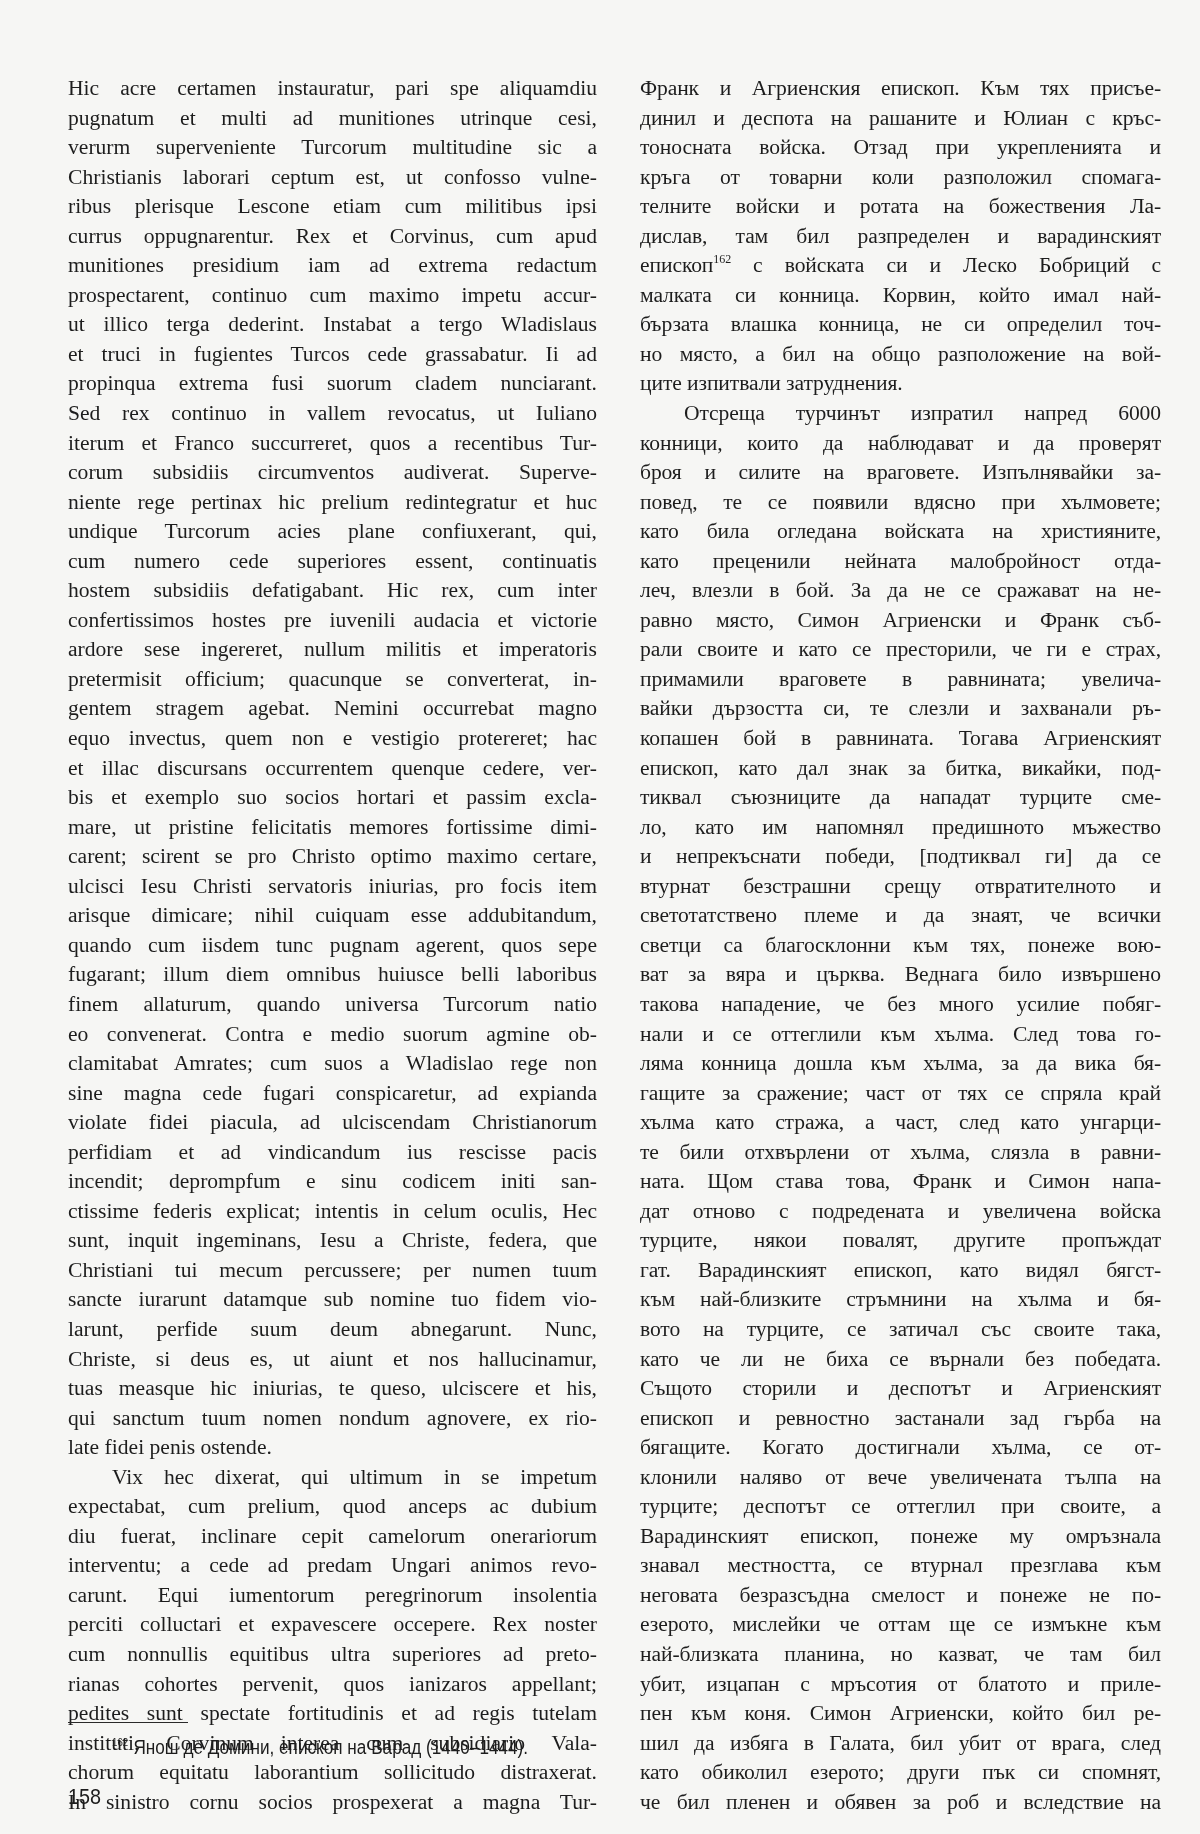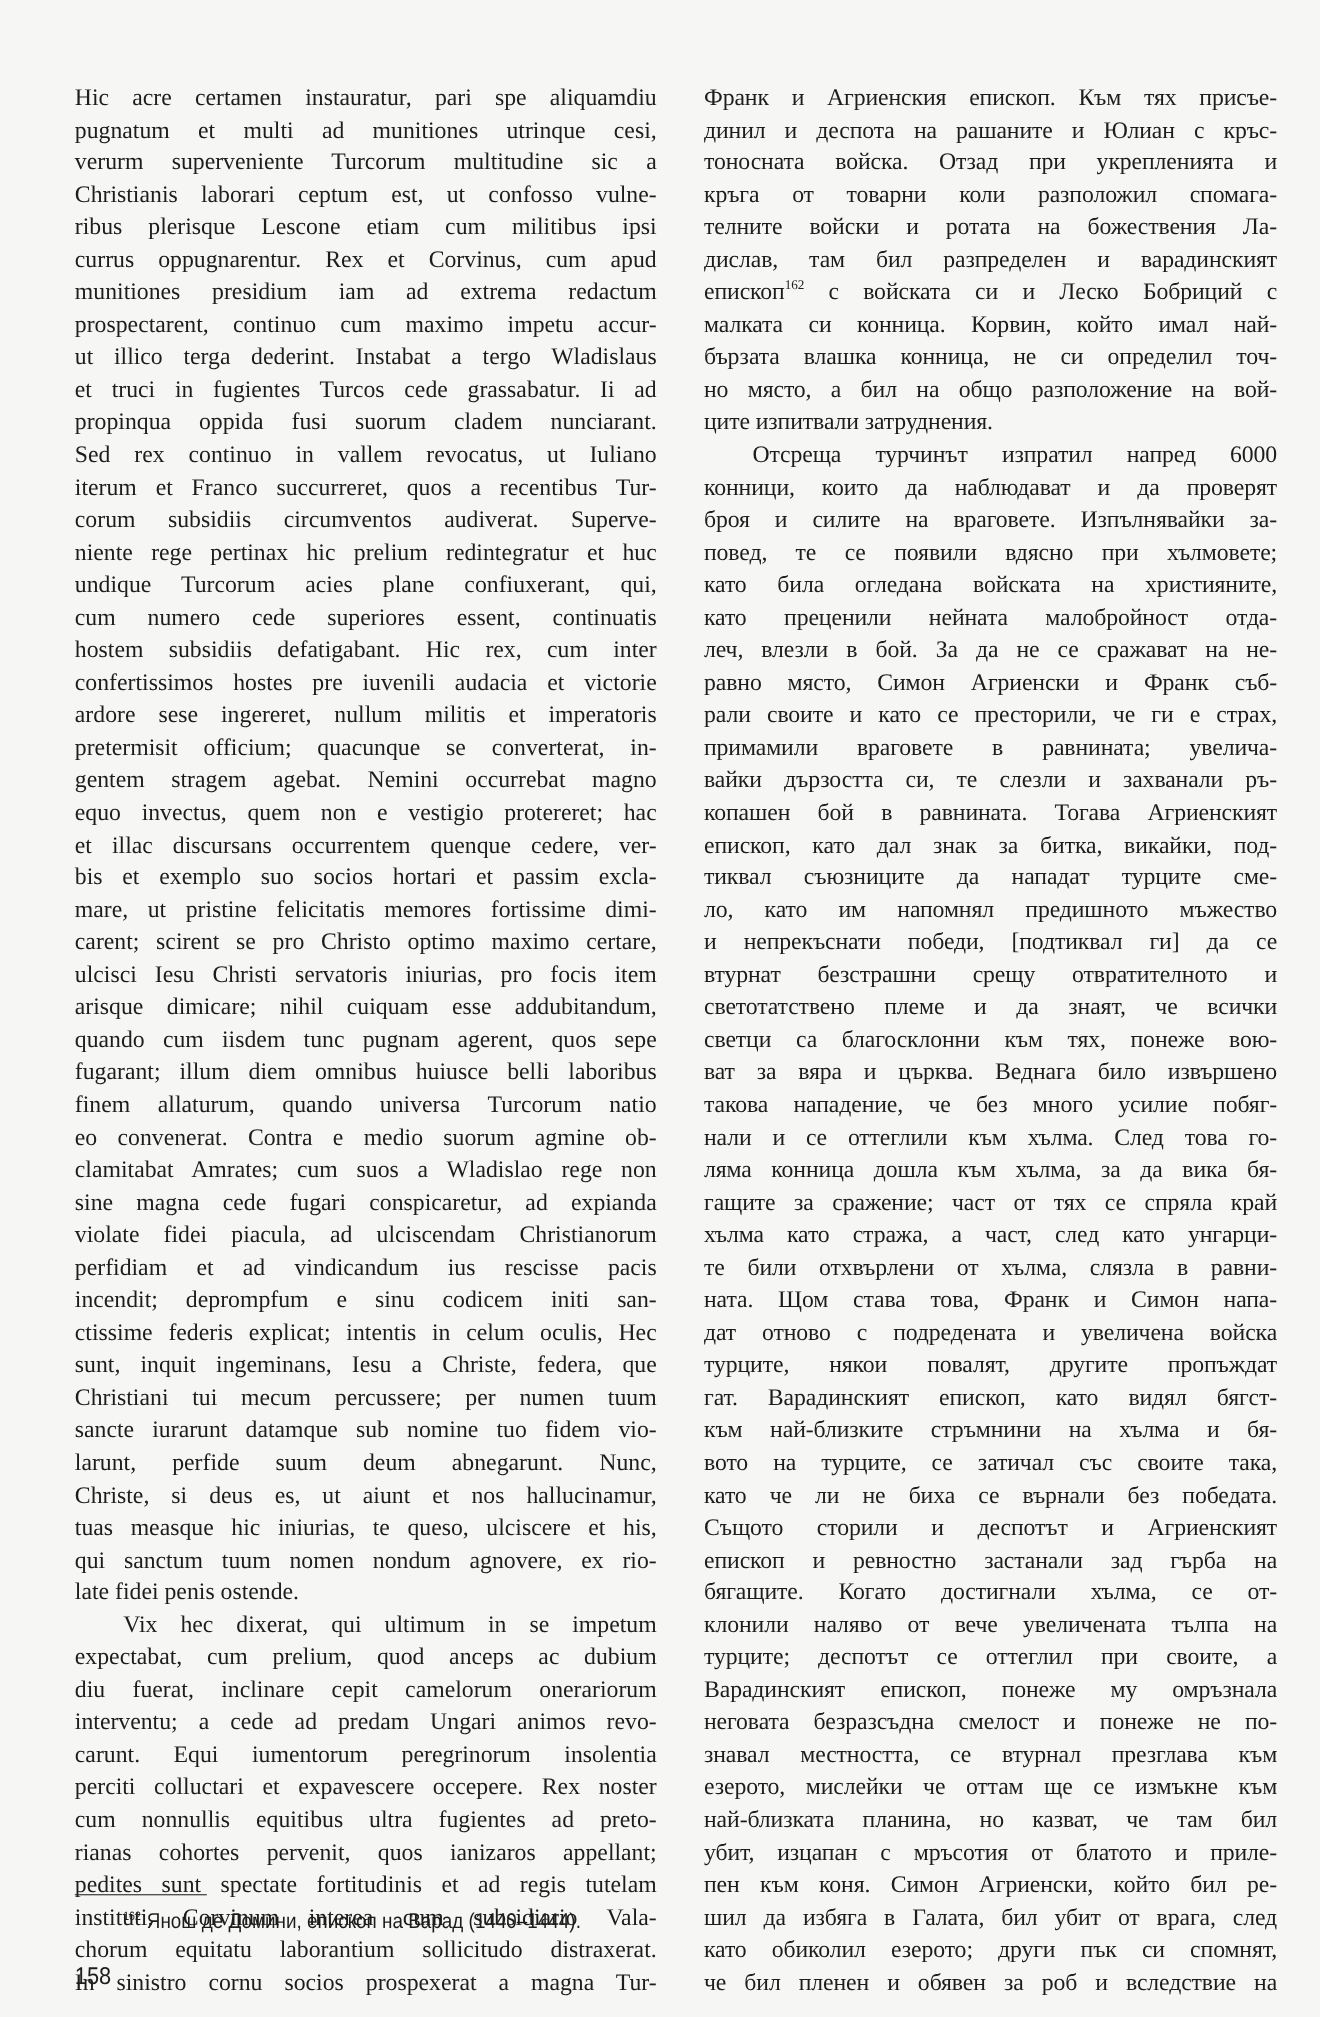--- a/index.html
+++ b/index.html
@@ -49,21 +49,21 @@
       <span class="line">Hic acre certamen instauratur, pari spe aliquamdiu</span>
       <span class="line">pugnatum et multi ad munitiones utrinque cesi,</span>
       <span class="line">verurm superveniente Turcorum multitudine sic a</span>
       <span class="line">Christianis laborari ceptum est, ut confosso vulne-</span>
       <span class="line">ribus plerisque Lescone etiam cum militibus ipsi</span>
       <span class="line">currus oppugnarentur. Rex et Corvinus, cum apud</span>
       <span class="line">munitiones presidium iam ad extrema redactum</span>
       <span class="line">prospectarent, continuo cum maximo impetu accur-</span>
       <span class="line">ut illico terga dederint. Instabat a tergo Wladislaus</span>
       <span class="line">et truci in fugientes Turcos cede grassabatur. Ii ad</span>
-      <span class="line">propinqua oppida fusi suorum cladem nunciarant.</span>
+      <span class="line">propinqua extrema fusi suorum cladem nunciarant.</span>
       <span class="line">Sed rex continuo in vallem revocatus, ut Iuliano</span>
       <span class="line">iterum et Franco succurreret, quos a recentibus Tur-</span>
       <span class="line">corum subsidiis circumventos audiverat. Superve-</span>
       <span class="line">niente rege pertinax hic prelium redintegratur et huc</span>
       <span class="line">undique Turcorum acies plane confiuxerant, qui,</span>
       <span class="line">cum numero cede superiores essent, continuatis</span>
       <span class="line">hostem subsidiis defatigabant. Hic rex, cum inter</span>
       <span class="line">confertissimos hostes pre iuvenili audacia et victorie</span>
       <span class="line">ardore sese ingereret, nullum militis et imperatoris</span>
       <span class="line">pretermisit officium; quacunque se converterat, in-</span>
@@ -92,21 +92,21 @@
       <span class="line">Christe, si deus es, ut aiunt et nos hallucinamur,</span>
       <span class="line">tuas measque hic iniurias, te queso, ulciscere et his,</span>
       <span class="line">qui sanctum tuum nomen nondum agnovere, ex rio-</span>
       <span class="line last">late fidei penis ostende.</span>
       <span class="line indent">Vix hec dixerat, qui ultimum in se impetum</span>
       <span class="line">expectabat, cum prelium, quod anceps ac dubium</span>
       <span class="line">diu fuerat, inclinare cepit camelorum onerariorum</span>
       <span class="line">interventu; a cede ad predam Ungari animos revo-</span>
       <span class="line">carunt. Equi iumentorum peregrinorum insolentia</span>
       <span class="line">perciti colluctari et expavescere occepere. Rex noster</span>
-      <span class="line">cum nonnullis equitibus ultra fugientes ad preto-</span>
+      <span class="line">cum nonnullis equitibus ultra superiores ad preto-</span>
       <span class="line">rianas cohortes pervenit, quos ianizaros appellant;</span>
       <span class="line">pedites sunt spectate fortitudinis et ad regis tutelam</span>
       <span class="line">instituti. Corvinum interea cum subsidiario Vala-</span>
       <span class="line">chorum equitatu laborantium sollicitudo distraxerat.</span>
       <span class="line">In sinistro cornu socios prospexerat a magna Tur-</span>
     </div>
   <div class="col col-right" id="col-right">
       <span class="line">Франк и Агриенския епископ. Към тях присъе-</span>
       <span class="line">динил и деспота на рашаните и Юлиан с кръс-</span>
       <span class="line">тоносната войска. Отзад при укрепленията и</span>
@@ -150,22 +150,22 @@
       <span class="line">гат. Варадинският епископ, като видял бягст-</span>
       <span class="line">към най-близките стръмнини на хълма и бя-</span>
       <span class="line">вото на турците, се затичал със своите така,</span>
       <span class="line">като че ли не биха се върнали без победата.</span>
       <span class="line">Същото сторили и деспотът и Агриенският</span>
       <span class="line">епископ и ревностно застанали зад гърба на</span>
       <span class="line">бягащите. Когато достигнали хълма, се от-</span>
       <span class="line">клонили наляво от вече увеличената тълпа на</span>
       <span class="line">турците; деспотът се оттеглил при своите, а</span>
       <span class="line">Варадинският епископ, понеже му омръзнала</span>
+      <span class="line">знавал местността, се втурнал презглава към</span>
       <span class="line">неговата безразсъдна смелост и понеже не по-</span>
-      <span class="line">знавал местността, се втурнал презглава към</span>
       <span class="line">езерото, мислейки че оттам ще се измъкне към</span>
       <span class="line">най-близката планина, но казват, че там бил</span>
       <span class="line">убит, изцапан с мръсотия от блатото и приле-</span>
       <span class="line">пен към коня. Симон Агриенски, който бил ре-</span>
       <span class="line">шил да избяга в Галата, бил убит от врага, след</span>
       <span class="line">като обиколил езерото; други пък си спомнят,</span>
       <span class="line">че бил пленен и обявен за роб и вследствие на</span>
     </div>
 
   <div class="footnote-rule"></div>

